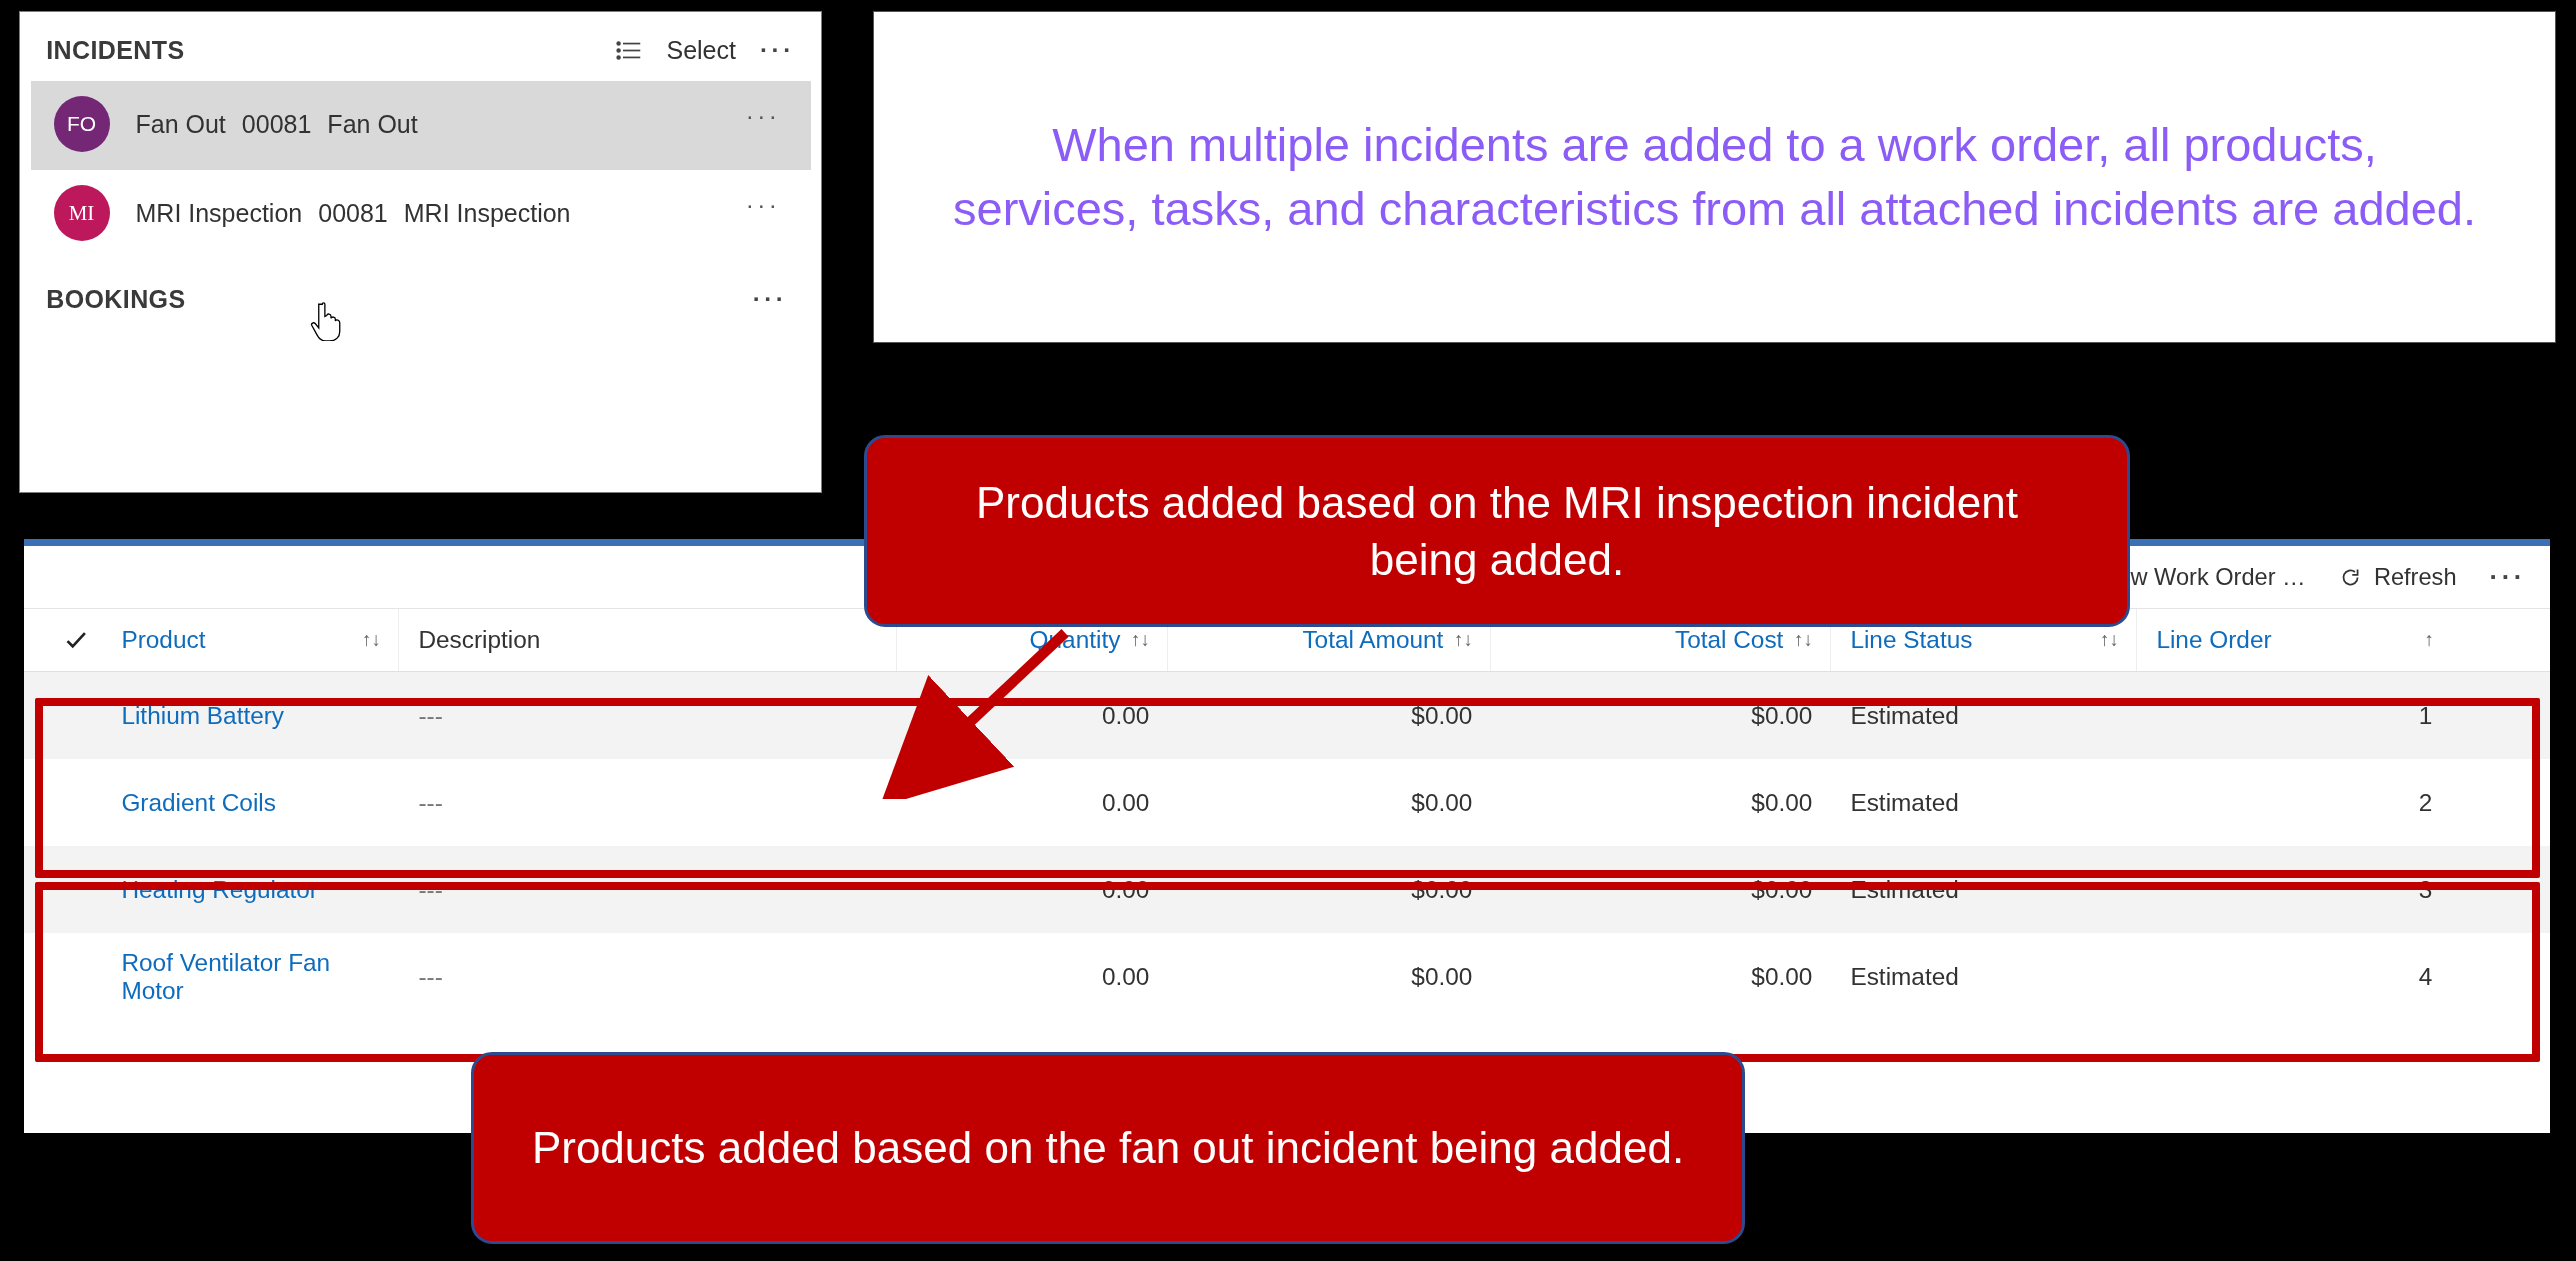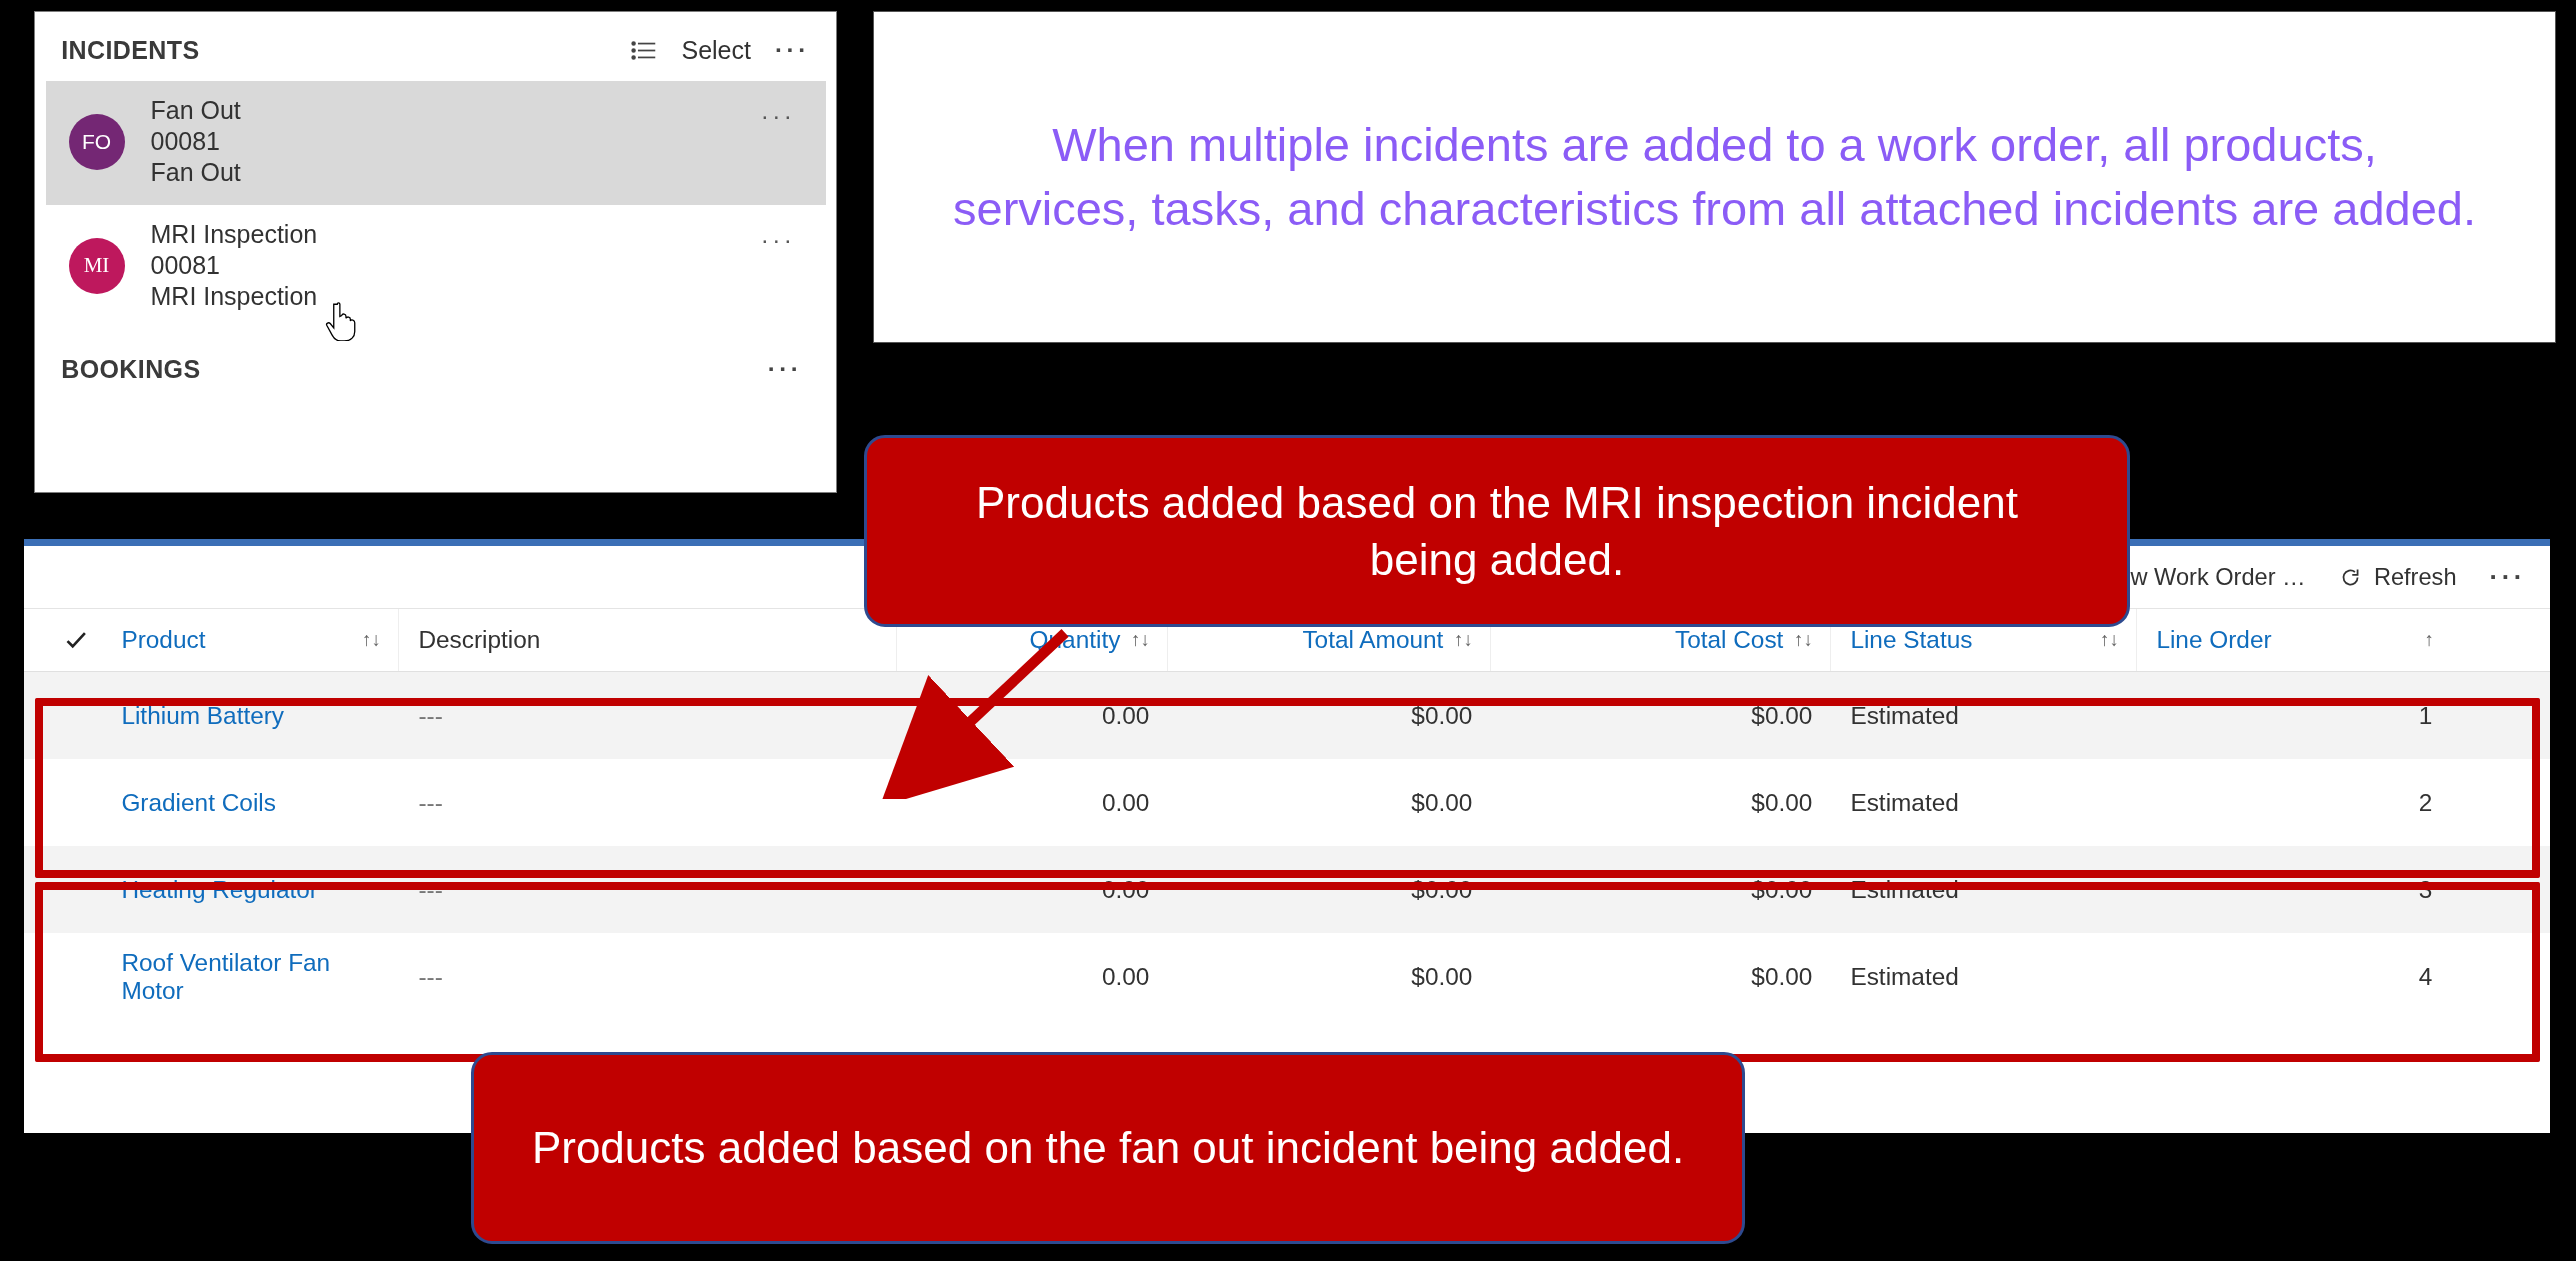--- a/index.html
+++ b/index.html
@@ -7,21 +7,21 @@
   body {
     background: #000;
     font-family: "Segoe UI", Arial, sans-serif;
     position: relative;
     overflow: hidden;
   }
 
   
   .incidents-panel {
     position: absolute;
-    left: 34px; top: 10.5px;
+    left: 19px; top: 10.5px;
     width: 803px; height: 482px;
     background: #fff;
     border: 0.9px solid #7d7d7d;
     padding: 24.4px 10.5px 10.5px 10.5px;
   }
   .inc-header {
     display: flex; align-items: center; justify-content: space-between;
     padding: 0 15.7px 15.7px 15.7px;
   }
   .inc-header .title {
@@ -38,21 +38,21 @@
     position: relative;
   }
   .inc-item.selected { background: #d9d9d9; }
   .avatar {
     width: 56px; height: 56px; border-radius: 50%;
     display:flex; align-items:center; justify-content:center;
     color:#fff; font-size:21px; font-weight:400;
   }
   .avatar.purple { background:#742774; }
   .avatar.blue   { background:#be185d;font-family:Liberation Serif, serif; }
-  .inc-lines { display:flex; flex-direction:column; gap:2px; }
+  .inc-lines { display:flex; flex-direction:row; gap:16px; }
   .inc-line { font-size: 25px; color:#323232; }
   .inc-item .item-more {
     position:absolute; right:30px; top:21px; font-size:24.4px; color:#555; letter-spacing:3.5px;
   }
 
   .cursor-hand {
     position:absolute; left: 279px; top: 218px; width:35px; height:42px;
   }
 
   .bookings-row {

